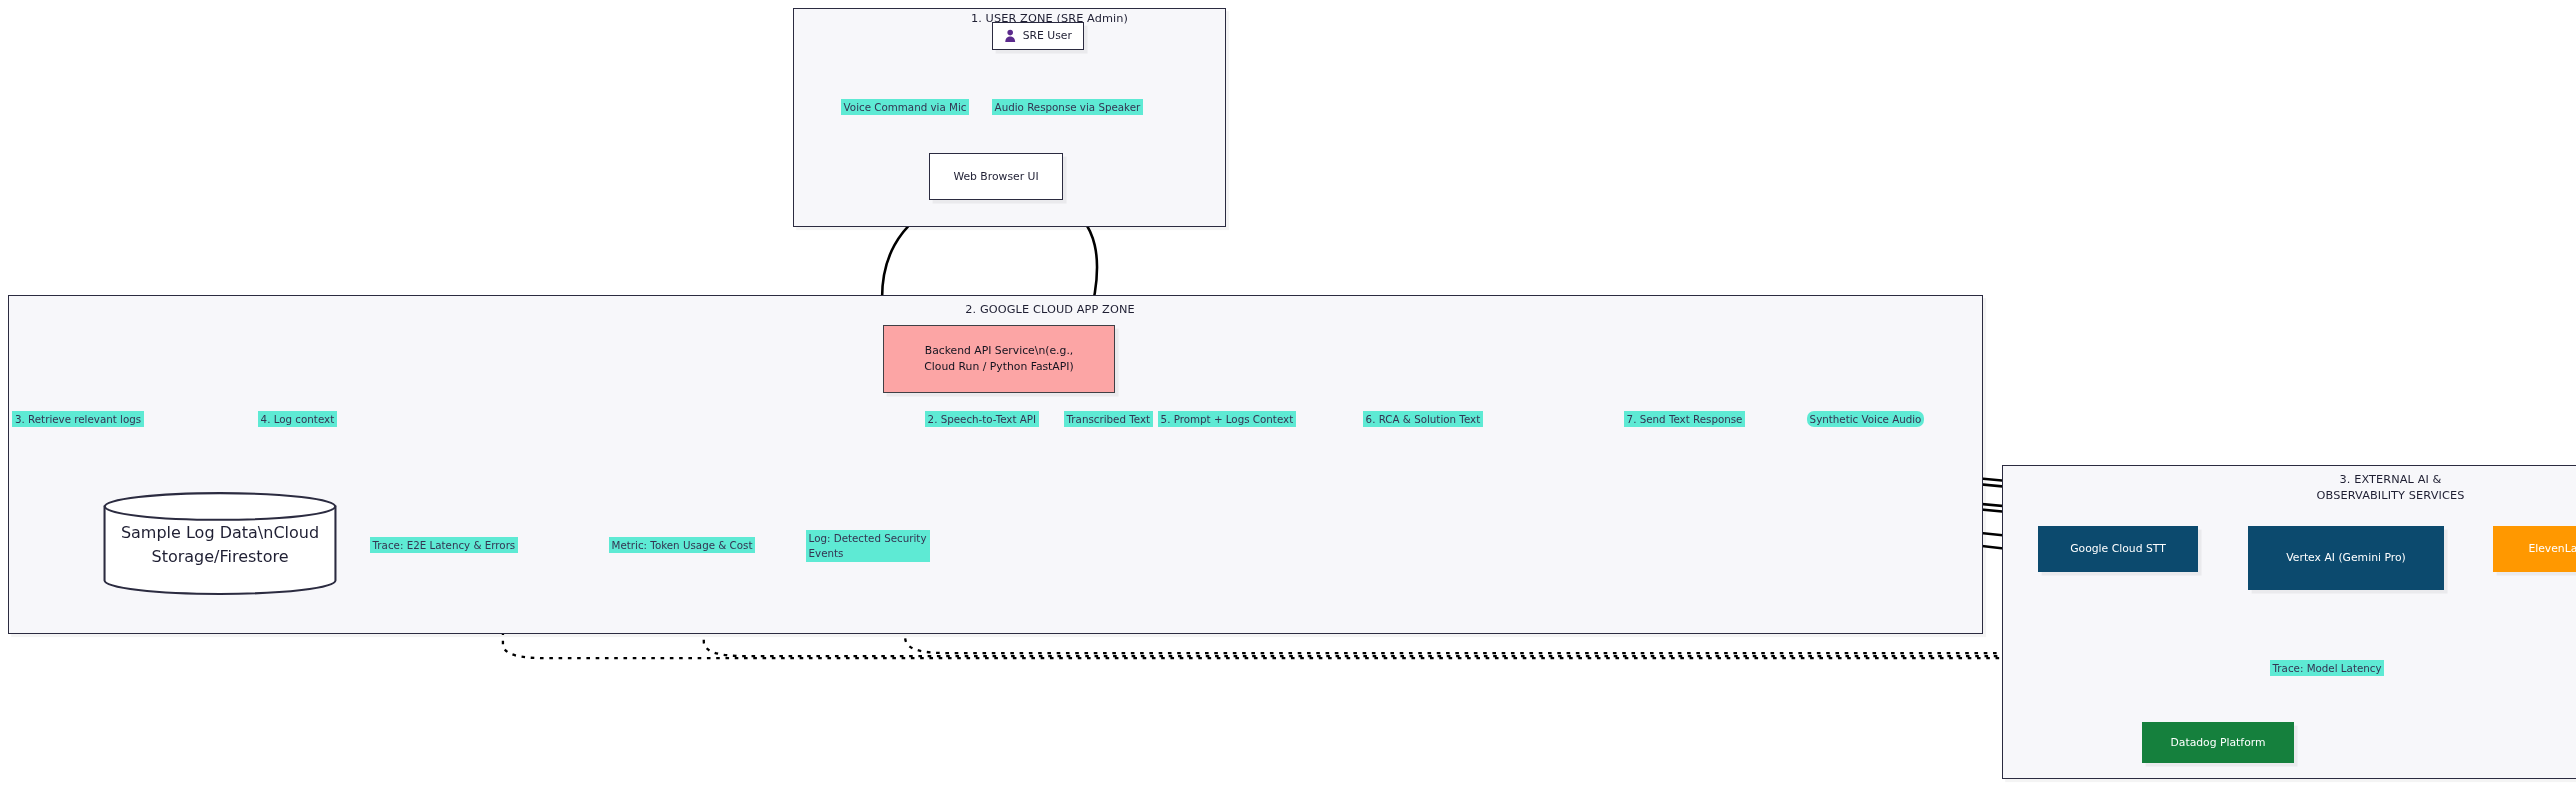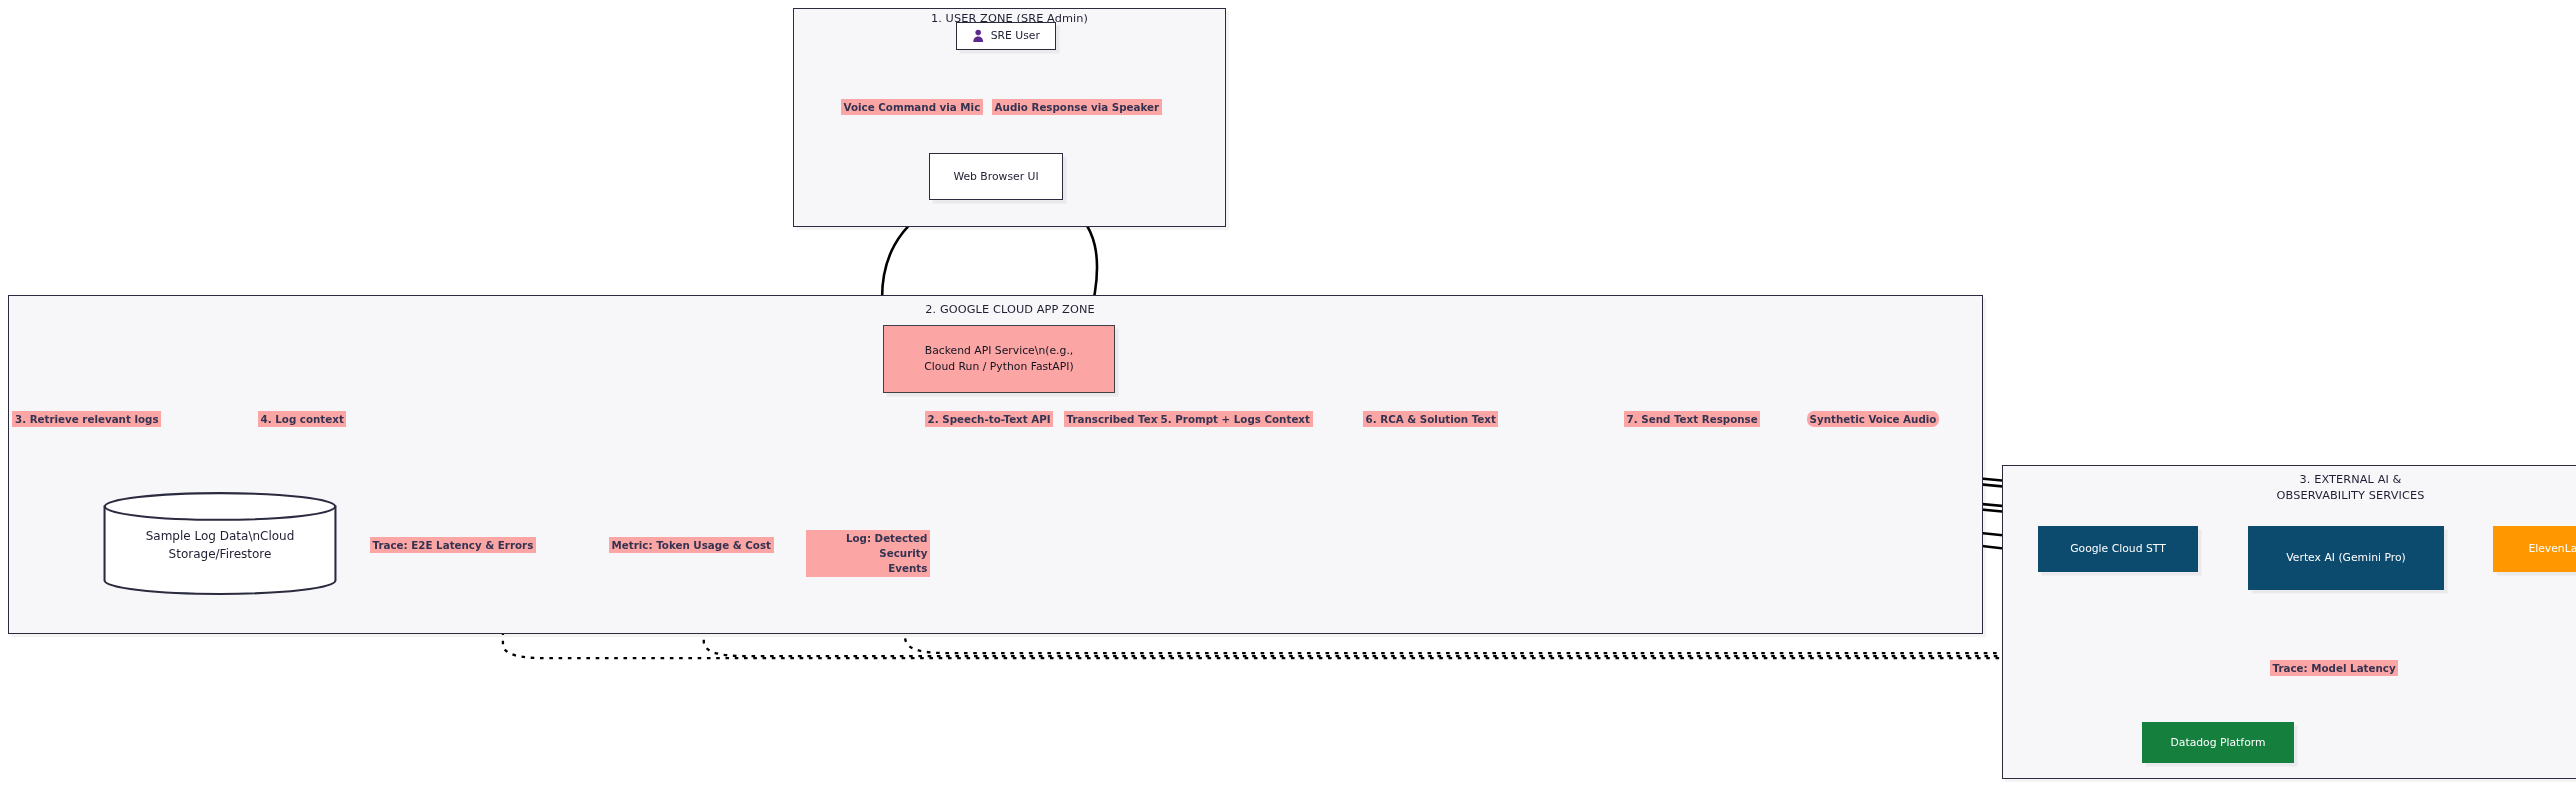--- a/index.html
+++ b/index.html
@@ -32,20 +32,21 @@
   }
   .zone-title{
     position:absolute;
     left:0; right:0;
     text-align:center;
     color:#1f1f33;
     font-size:11.3px;
     letter-spacing:0.1px;
     white-space:pre-line;
     line-height:1.45;
+    padding-left:40px;
   }
   
   .node{
     position:absolute;
     box-sizing:border-box;
     display:flex;
     align-items:center;
     justify-content:center;
     text-align:center;
     line-height:1.45;
@@ -88,36 +89,35 @@
     position:absolute;
   }
   .cyl svg{position:absolute;left:0;top:0;}
   .cyl .cyl-label{
     position:absolute;
     left:0; right:0;
     top:52%;
     transform:translateY(-50%);
     text-align:center;
     color:#1f1f33;
-    font-size:12px;
+    font-size:16px;
     line-height:1.55;
     white-space:pre-line;
   }
   
   .elabel{
     position:absolute;
-    background:#fca5a5;
+    background:#5eead4;
     color:#343452;
     font-size:10.3px;
     line-height:1.5;
     padding:0.5px 2.6px;
     white-space:nowrap;
     box-sizing:border-box;
-    text-align:right;
-    font-weight:bold;
+    text-align:left;
   }
   .elabel.wrap{white-space:pre-line;}
   
   .user-row{display:flex;align-items:center;gap:6.2px;}
   .user-icon{
     width:12.4px;height:13.4px;display:inline-block;flex:none;
   }
 </style>
 </head>
 <body>
@@ -177,21 +177,21 @@
       <path d="M1660,772 C1280,806 980,860 976,985 L976,1250 C976,1272 1010,1278 1060,1278 L4130,1278 C4200,1278 4245,1308 4262,1340" marker-end="url(#ah)"></path>
 
       <path d="M4552,1114 L4552,1252 C4552,1282 4520,1300 4470,1324 L4388,1344" marker-end="url(#ah)"></path>
     </g>
   </svg>
 
   <div class="zone" style="left:793px; top:7.7px; width:433px; height:219px;">
   </div>
   <div class="zone-title" style="left:793px; top:11.3px; width:433px;">1. USER ZONE (SRE Admin)</div>
 
-  <div class="node node-plain" style="left:956px; top:21.6px; width:100px; height:28px;">
+  <div class="node node-plain" style="left:992px; top:21.6px; width:92px; height:28px;">
     <span class="user-row">
       <span class="user-icon">
         <svg viewBox="0 0 24 26" width="12.4" height="13.4" aria-hidden="true">
           <circle cx="12" cy="7" r="5.4" fill="#5b2a8c"></circle>
           <path d="M2.4,25.5 C2.4,17.8 7.1,14.4 12,14.4 C16.9,14.4 21.6,17.8 21.6,25.5 Z" fill="#5b2a8c"></path>
         </svg>
       </span>
       <span>SRE User</span>
     </span>
   </div>

